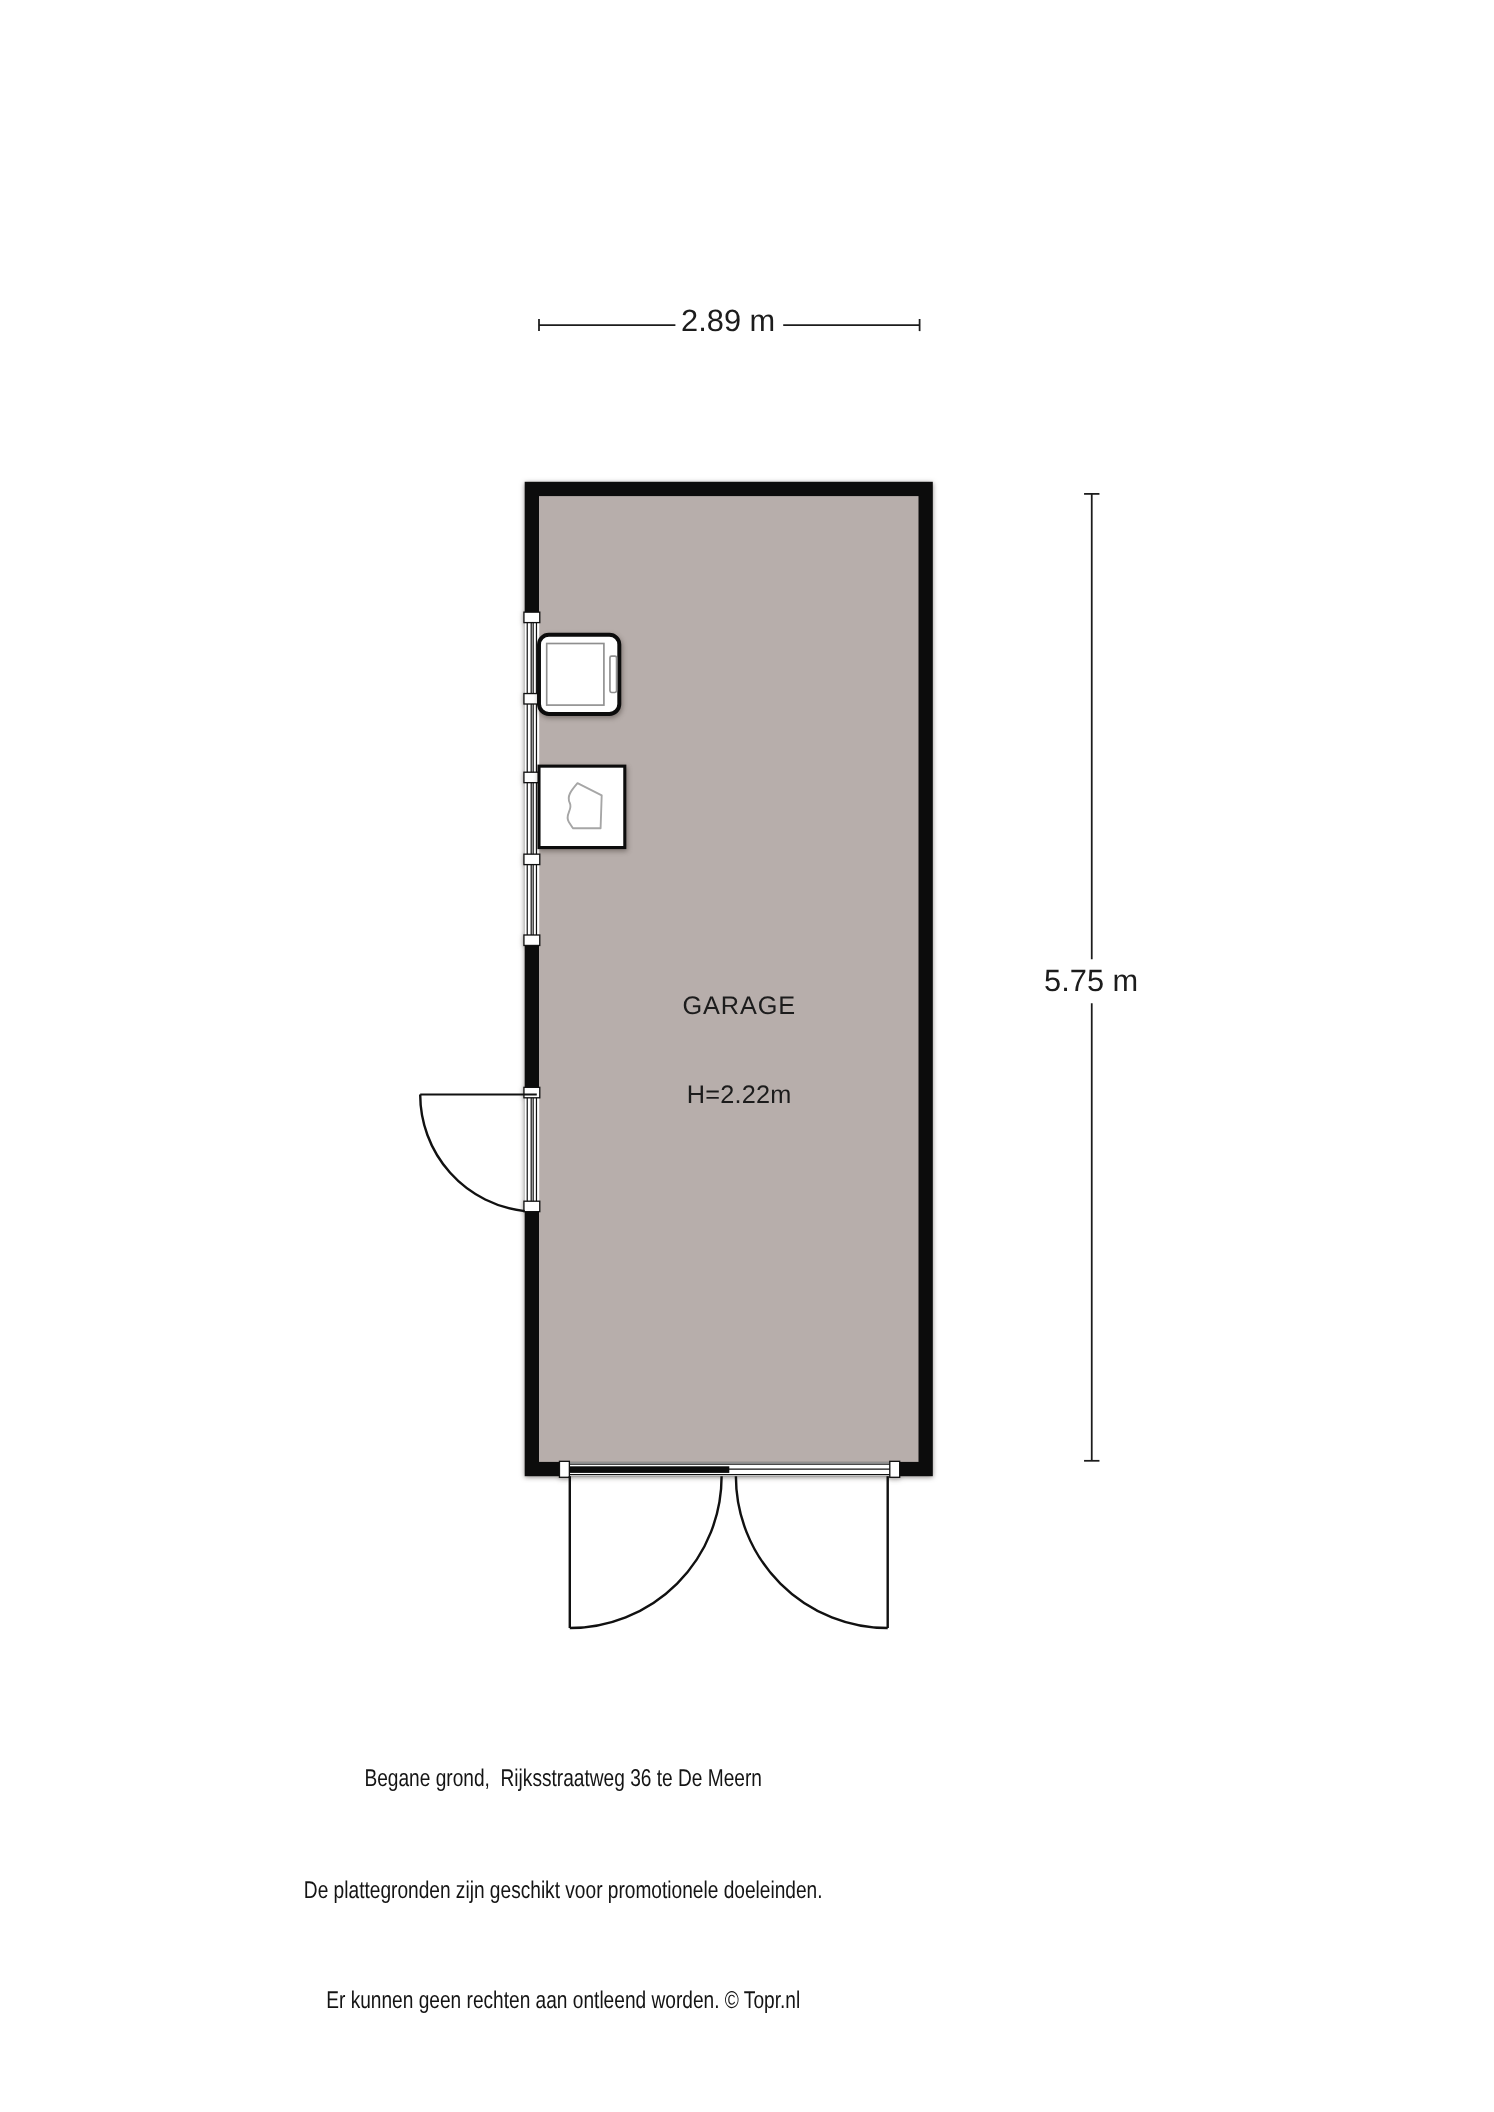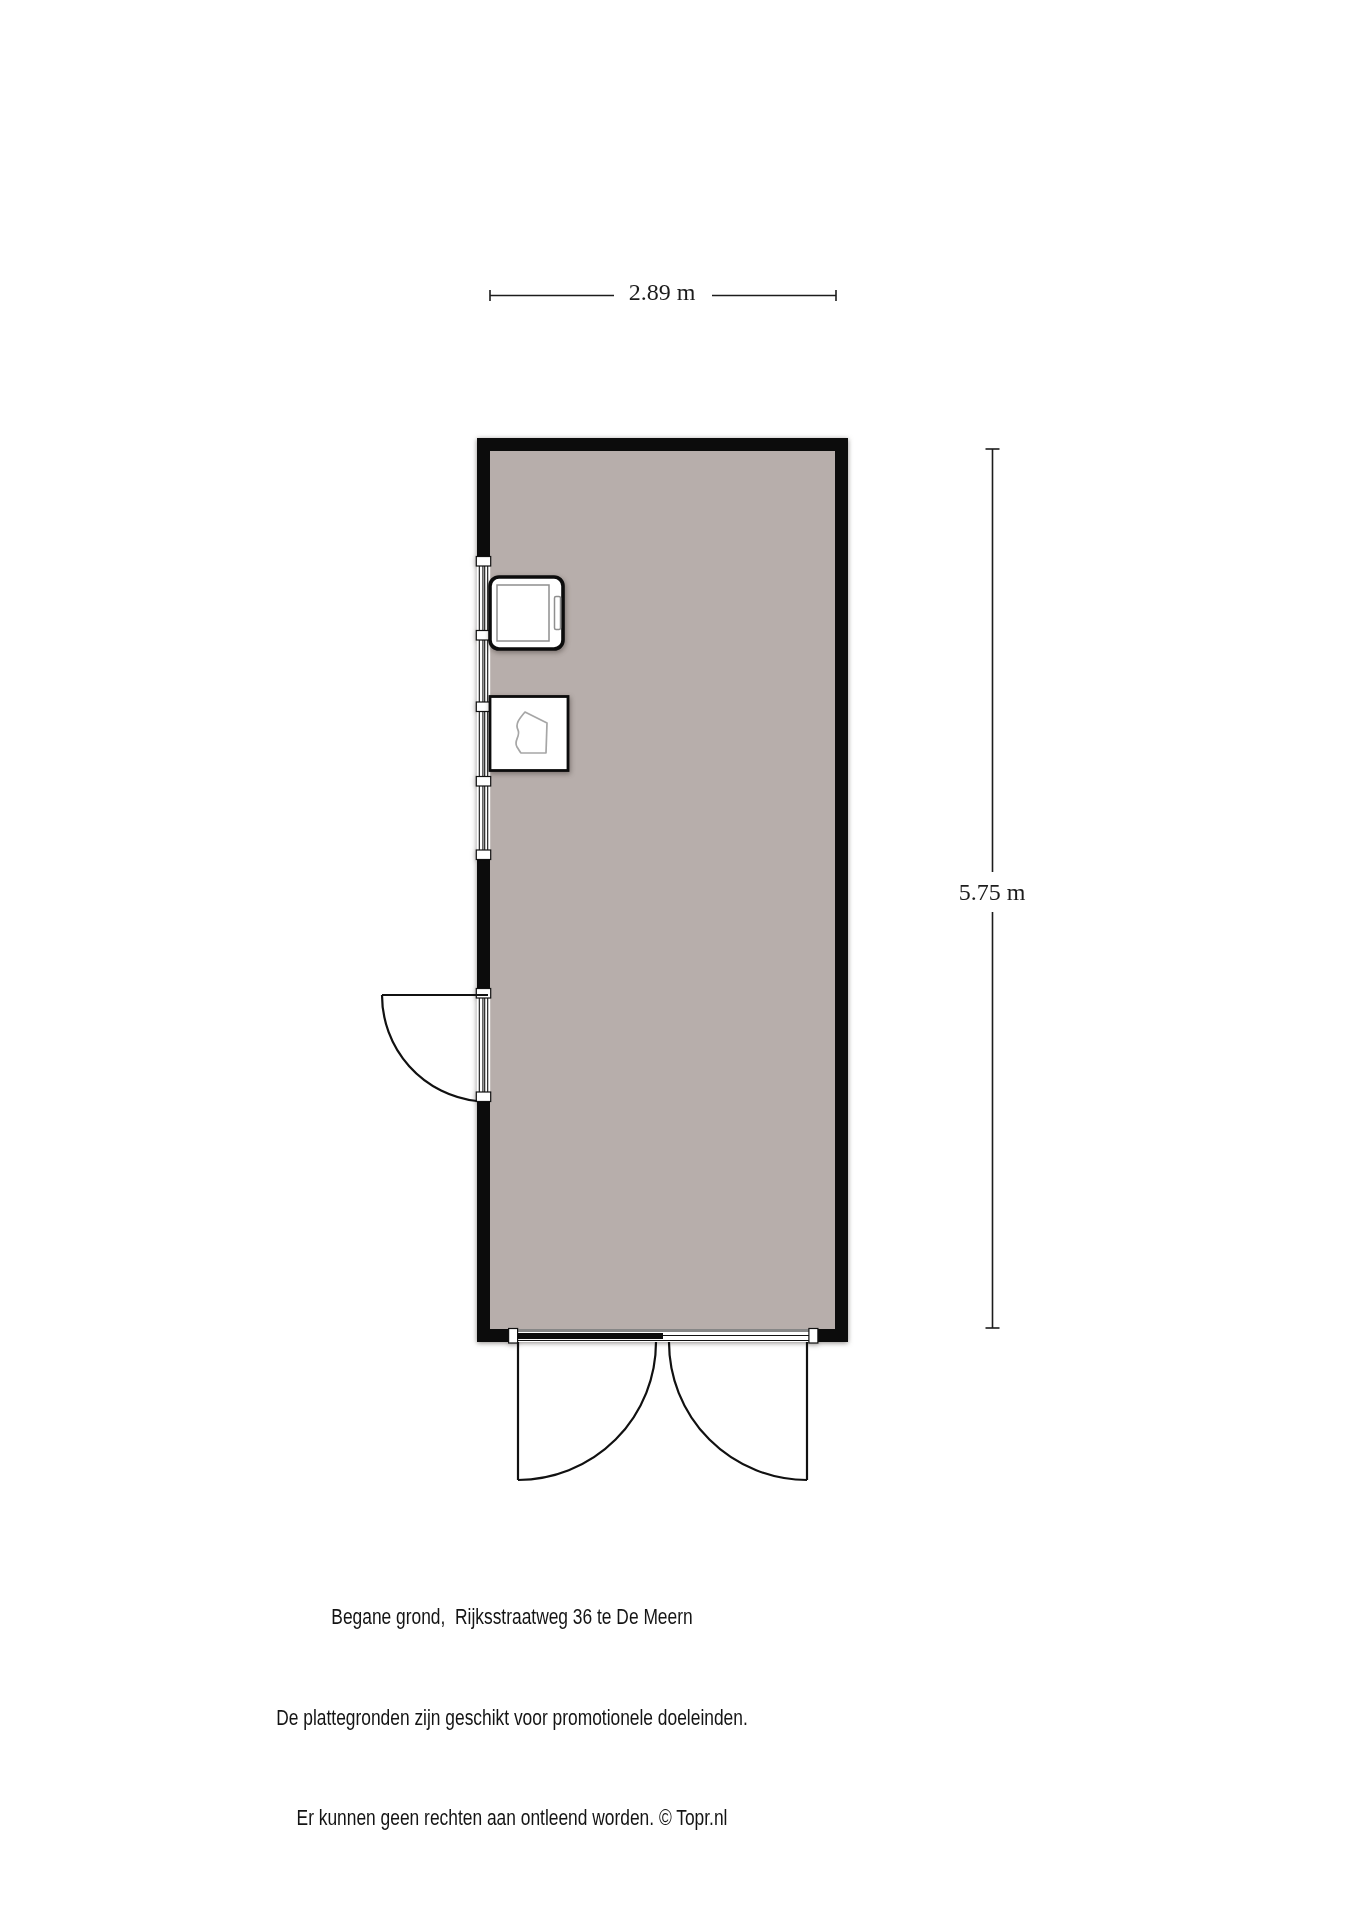--- a/index.html
+++ b/index.html
@@ -9,24 +9,23 @@
     background:#ffffff;
     font-family:"Liberation Sans", sans-serif;
     color:#1c1c1c;
     overflow:hidden;
   }
   svg.plan{position:absolute;left:0;top:0;}
   .plan-shadow{filter:drop-shadow(0 1.5px 2.5px rgba(50,42,38,.55));}
   .fixture-shadow{filter:drop-shadow(1px 2px 2.5px rgba(50,42,38,.45));}
   .label{position:absolute;white-space:pre-wrap;}
   .dim-label{
-    font-size:24px;line-height:24px;
+    font-size:28px;line-height:24px;
     transform:translate(-50%,-50%);
     text-align:left;
-    font-family:Liberation Serif, serif;
   }
   .room-label{
     left:672px;top:847px;
     transform:translateX(-50%);
     text-align:center;
     font-size:23px;line-height:27px;
     letter-spacing:0.8px;
   }
   .room-label .h-line{letter-spacing:0.2px;}
   .caption{
@@ -117,20 +116,24 @@
       <path d="M 518 1480 A 138 138 0 0 0 656 1342"></path>
       <line x1="807" y1="1342" x2="807" y2="1480"></line>
       <path d="M 807 1480 A 138 138 0 0 1 669 1342"></path>
     </g>
   </svg>
 
   <div class="label dim-label" style="left:662px;top:292px;">2.89 m</div>
 
   <div class="label dim-label" style="left:992px;top:892px;">5.75 m</div>
 
+  <div class="label room-label">
+    <div>GARAGE</div>
+    <div class="h-line">H=2.22m</div>
+  </div>
 
   <div class="label caption">
     <div>Begane grond,  Rijksstraatweg 36 te De Meern</div>
     <div>De plattegronden zijn geschikt voor promotionele doeleinden.</div>
     <div>Er kunnen geen rechten aan ontleend worden. © Topr.nl</div>
   </div>
 
 </div>
 
 </body></html>

